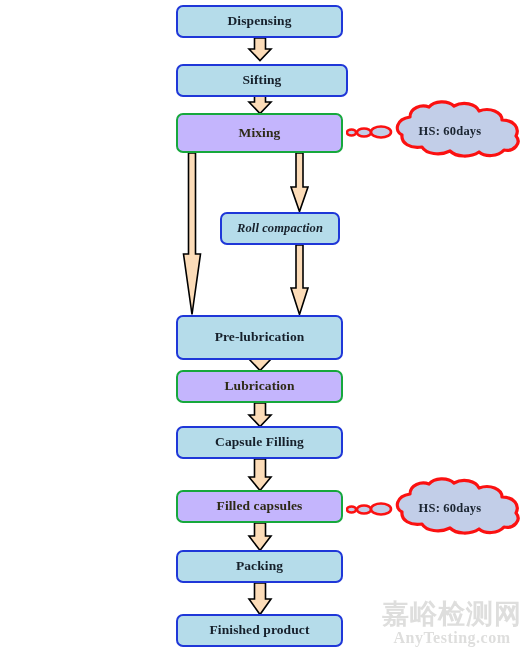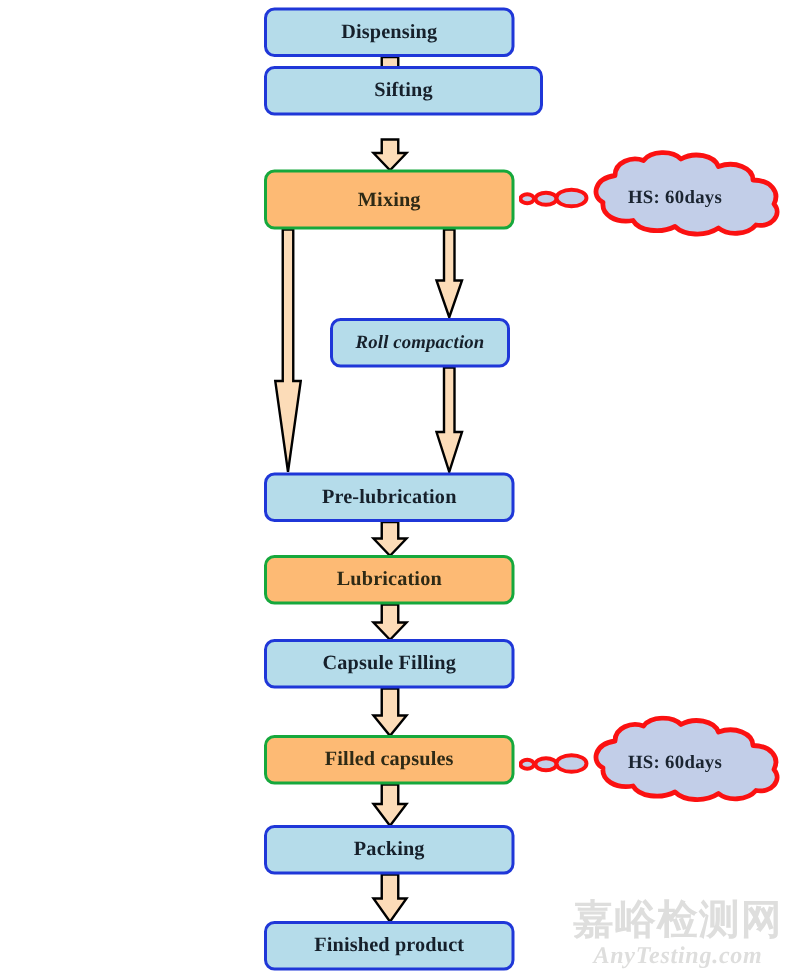--- a/index.html
+++ b/index.html
@@ -35,21 +35,21 @@
     letter-spacing: 0.1px;
     text-align: center;
     line-height: 1.05;
     white-space: nowrap;
   }
   .node.blue {
     background: #b5dcea;
     border: 2.2px solid #1f37d8;
   }
   .node.green {
-    background: #fdba74;
+    background: #c4b5fd;
     border: 2.2px solid #16a83c;
     color: #2e2a16;
   }
 
   
   #arrows {
     position: absolute;
     left: 0; top: 0;
     width: 530px;
     height: 653px;
@@ -91,21 +91,20 @@
     font-family: "DejaVu Sans", "Liberation Sans", sans-serif;
     font-size: 27px;
     font-weight: 700;
     color: #dededd;
     letter-spacing: 1px;
     line-height: 1.05;
     margin-top: 20px;
   }
   #watermark .wm-en {
     font-family: "Liberation Serif", "DejaVu Serif", serif;
-    font-style: italic;
     font-size: 16px;
     font-weight: 700;
     color: #dededd;
     letter-spacing: 0.5px;
     line-height: 1.1;
     margin-top: 1px;
   }
 </style>
 </head>
 <body>
@@ -192,33 +191,33 @@
                C94,56 80,54 76,47 C64,49 55,43 56,35
                C48,31 50,19 64,17 Z" fill="#c2cee8" stroke="#fb1111" stroke-width="3.2" stroke-linejoin="round"></path>
     </svg>
     <span class="cloud-text">HS:  60days</span>
   </div>
 
   <div class="node blue" style="left:176px; top:5px; width:167px; height:33px;">
     <span>Dispensing</span>
   </div>
 
-  <div class="node blue" style="left:176px; top:44px; width:186px; height:33px;">
+  <div class="node blue" style="left:176px; top:64px; width:172px; height:33px;">
     <span>Sifting</span>
   </div>
 
   <div class="node green" style="left:176px; top:113px; width:167px; height:40px;">
     <span>Mixing</span>
   </div>
 
   <div class="node blue" style="left:220px; top:212px; width:120px; height:33px; font-size:12.5px;font-style:italic;">
     <span>Roll compaction</span>
   </div>
 
-  <div class="node blue" style="left:176px; top:315px; width:167px; height:33px;">
+  <div class="node blue" style="left:176px; top:315px; width:167px; height:45px;">
     <span>Pre-lubrication</span>
   </div>
 
   <div class="node green" style="left:176px; top:370px; width:167px; height:33px;">
     <span>Lubrication</span>
   </div>
 
   <div class="node green" style="left:176px; top:490px; width:167px; height:33px;">
     <span>Filled capsules</span>
   </div>

